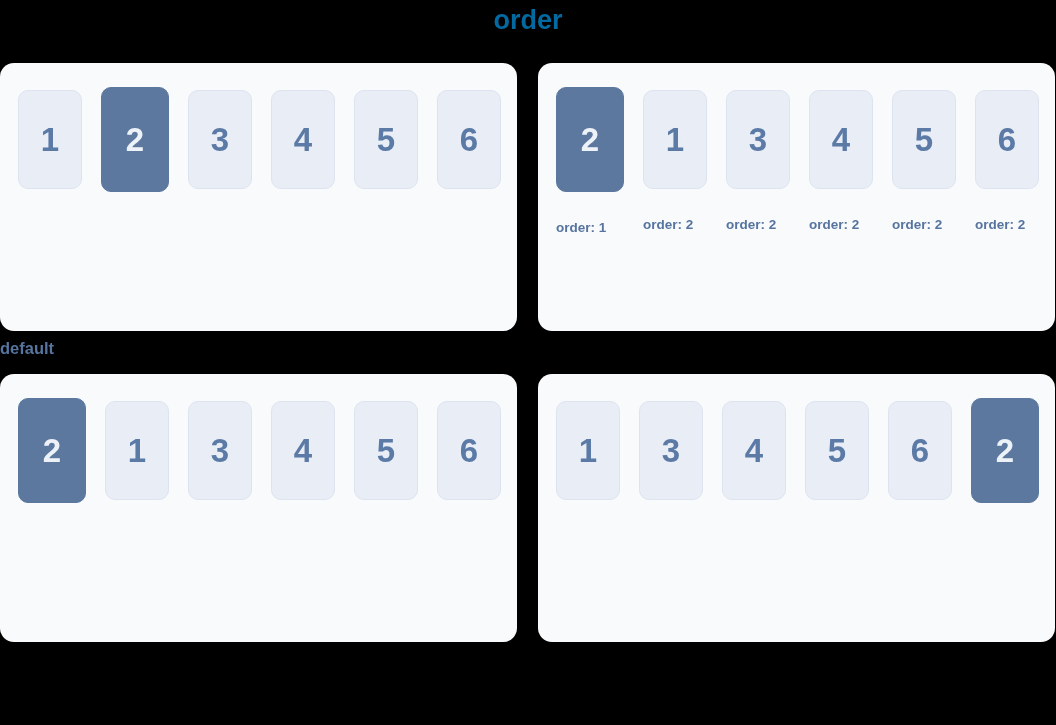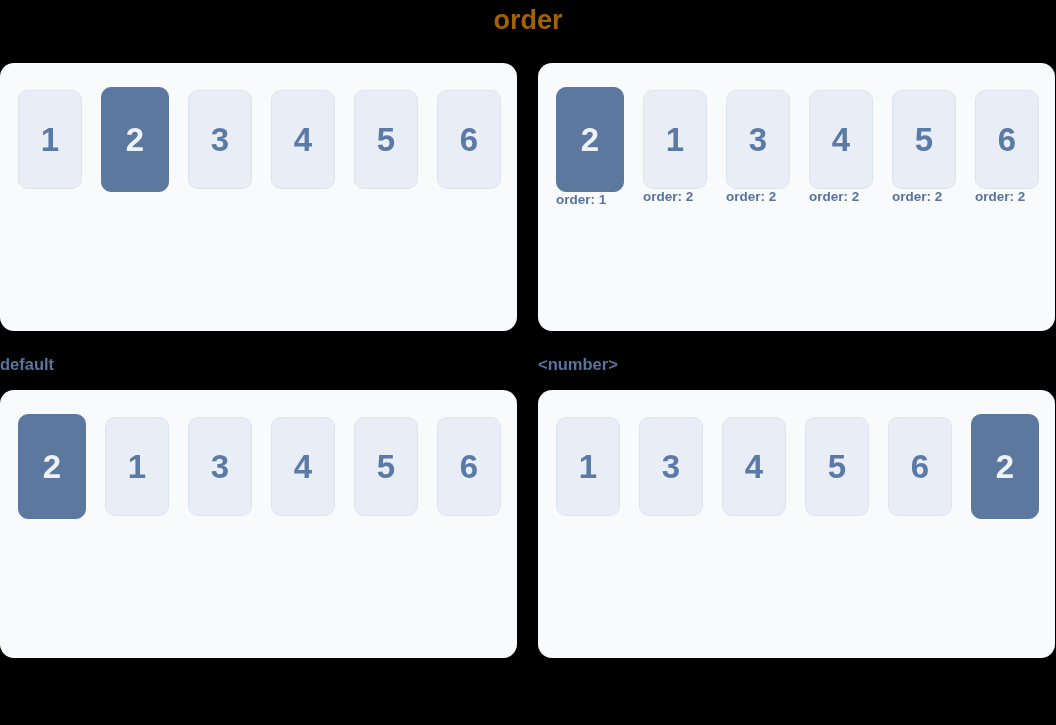--- a/index.html
+++ b/index.html
@@ -5,21 +5,21 @@
   * { margin: 0; padding: 0; box-sizing: border-box; }
   html, body { width: 1056px; height: 725px; background: #000000; overflow: hidden; }
   body { font-family: "Liberation Sans", sans-serif; }
 
   .page-title {
     padding-top: 4px;
     text-align: center;
     font-size: 27px;
     line-height: 33px;
     font-weight: 700;
-    color: #a16207;
+    color: #0369a1;
   }
 
   .grid {
     margin-top: 26px;
     display: grid;
     grid-template-columns: 517px 517px;
     column-gap: 21px;
     row-gap: 14px;
   }
 
@@ -63,29 +63,29 @@
   }
 
   .col {
     flex: 0 0 auto;
     display: flex;
     flex-direction: column;
     align-items: flex-start;
   }
 
   .caption {
-    margin-top: 0;
+    margin-top: 28px;
     font-size: 13.5px;
     font-weight: 700;
     color: #56749f;
     white-space: nowrap;
   }
 
   .panel-label {
-    margin-top: 24px;
+    margin-top: 8px;
     height: 21px;
     font-size: 16.5px;
     font-weight: 700;
     color: #56749f;
   }
 </style>
 </head>
 <body>
 
 <div class="page-title">order</div>
@@ -128,21 +128,20 @@
         <div class="col">
           <div class="item-box">5</div>
           <div class="caption">order: 2</div>
         </div>
         <div class="col">
           <div class="item-box">6</div>
           <div class="caption">order: 2</div>
         </div>
       </div>
     </div>
-    <div class="panel-label">&lt;number&gt;</div>
   </section>
 
   <section class="example">
     <div class="panel">
       <div class="flex-row">
         <div class="item-box hl">2</div>
         <div class="item-box">1</div>
         <div class="item-box">3</div>
         <div class="item-box">4</div>
         <div class="item-box">5</div>

